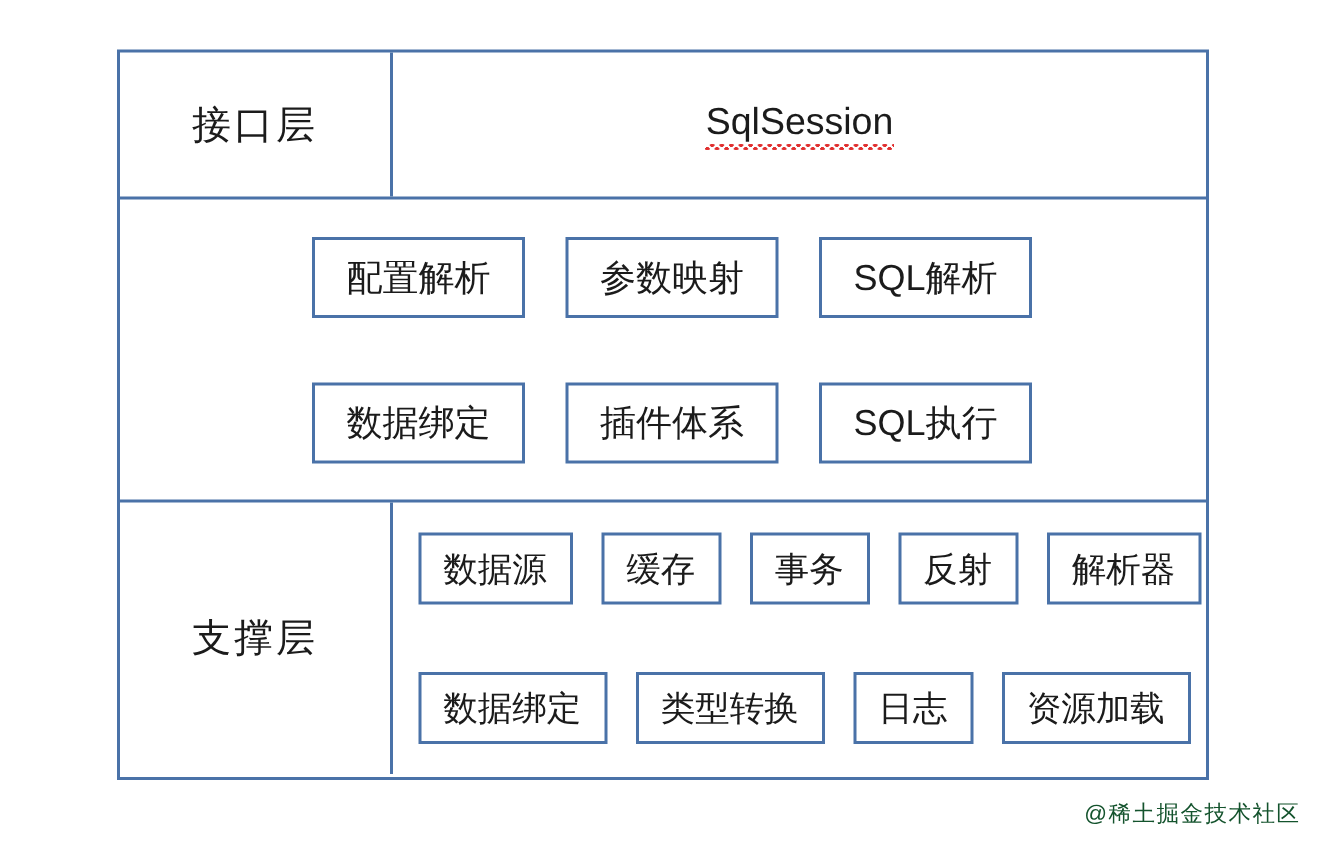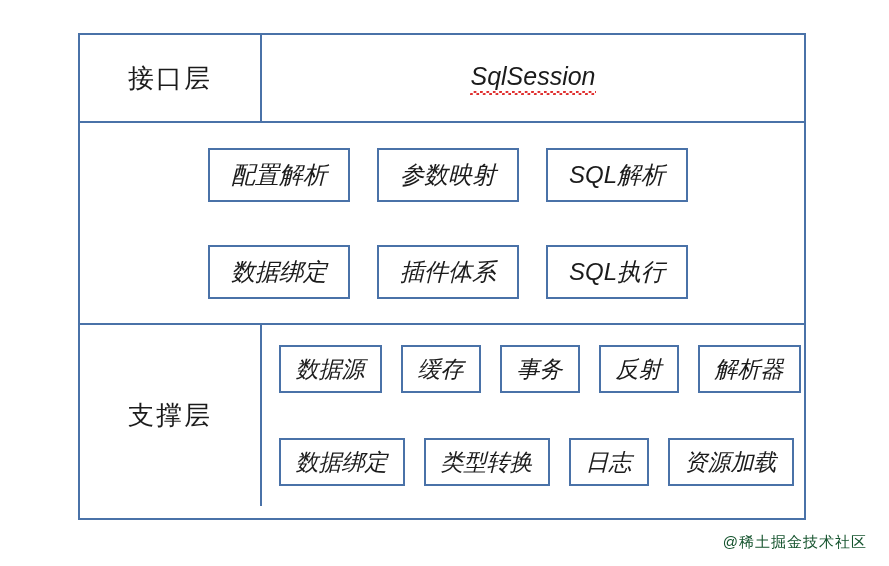--- a/index.html
+++ b/index.html
@@ -30,21 +30,21 @@
 
   .arch-row {
     display: flex;
     flex-direction: row;
     box-sizing: border-box;
     border-bottom: 2px solid #4A72A8;
   }
   .arch-row:last-child {
     border-bottom: none;
   }
-  .row-interface { height: 88px; }
+  .row-interface { height: 98px; }
   .row-core      { height: 202px; }
   .row-support   { height: 181px; }
 
   
   .layer-label {
     width: 182px;
     flex: 0 0 182px;
     box-sizing: border-box;
     border-right: 2px solid #4A72A8;
     display: flex;
@@ -56,21 +56,20 @@
   }
 
   
   .layer-content {
     flex: 1 1 auto;
     box-sizing: border-box;
     display: flex;
     flex-direction: column;
     justify-content: center;
     align-items: center;
-    font-style: italic;
   }
 
   
   .sqlsession {
     font-size: 25px;
     color: #1b1b1b;
     position: relative;
     display: inline-block;
     padding-bottom: 3px;
   }

